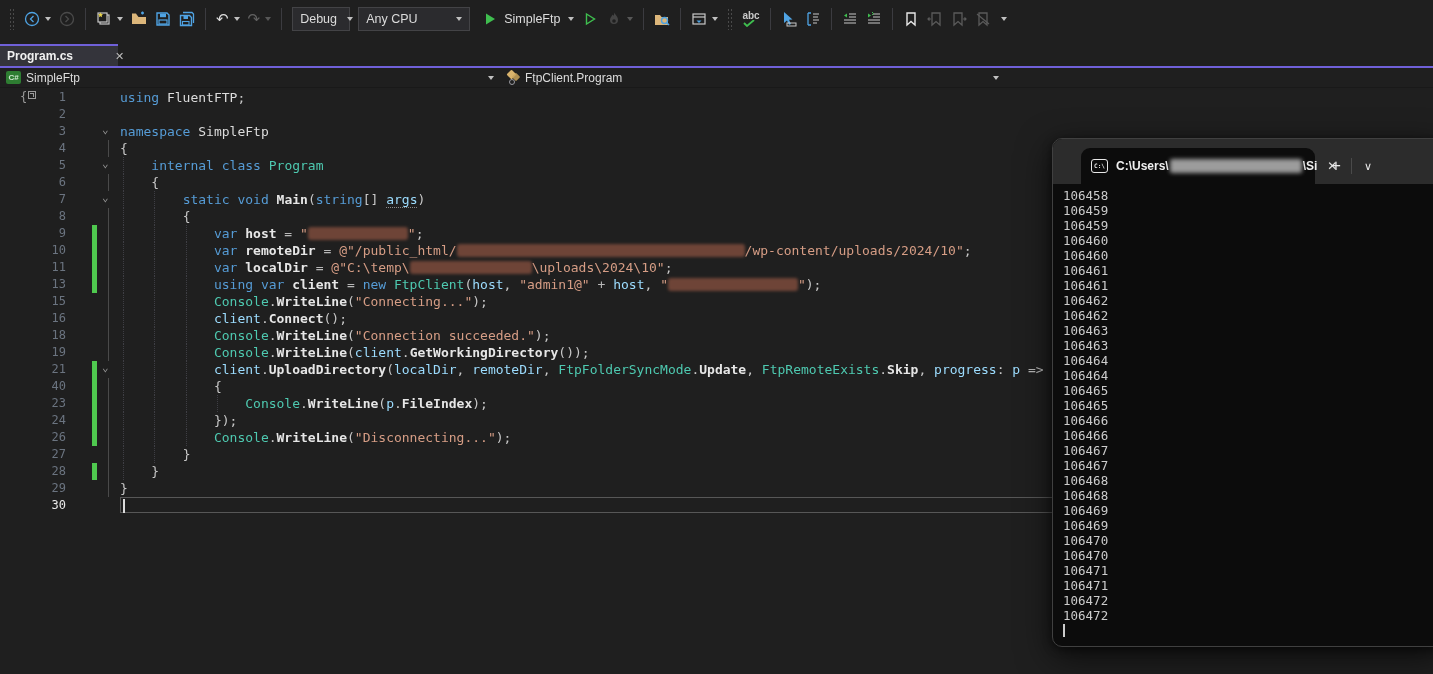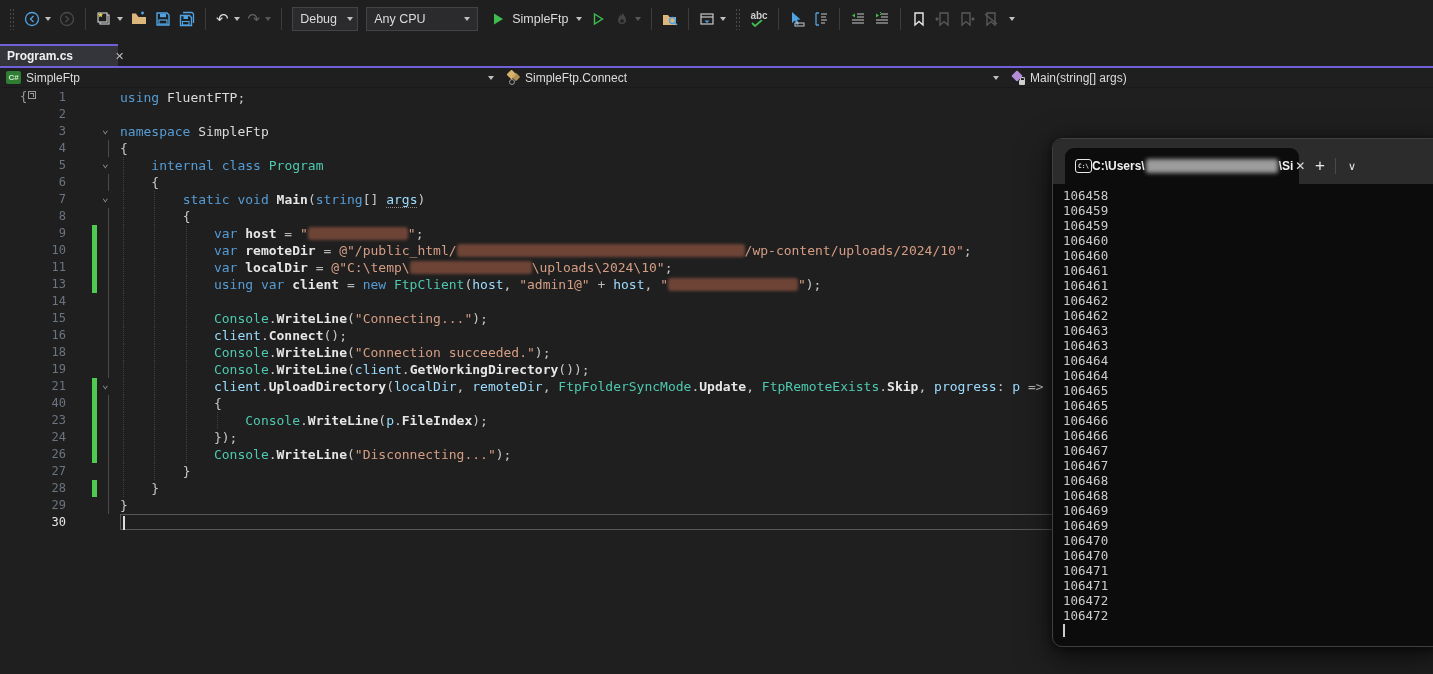--- a/index.html
+++ b/index.html
@@ -69,22 +69,22 @@
   .tk-s { color:#D69D85; } .tk-op { color:#B8B8B8; } .tk-pu { color:#C8C8C8; } .tk-pl { color:#DCDCDC; } .tk-id { color:#DCDCDC; }
   .redact { display:inline-block; height:13px; vertical-align:-2px; border-radius:3px; background:#6E4437; filter:blur(1.5px); }
   .curbox { position:absolute; left:0; top:0; width:1122px; height:16px; border:1px solid #575757; }
   .caret-bar { position:absolute; left:2px; top:1px; width:1.5px; height:14px; background:#DCDCDC; }
 
   
   .terminal { position:absolute; left:1052px; top:138px; width:393px; height:509px;
     background:#0C0C0C; border:1px solid #404040; border-radius:10px;
     box-shadow:0 10px 34px rgba(0,0,0,.65), 0 2px 8px rgba(0,0,0,.5); overflow:hidden; }
   .term-titlebar { height:45px; background:#2C2C2C; display:flex; align-items:flex-end; }
-  .term-tab { margin-left:12px; width:234px; height:36px; background:#0C0C0C; border-radius:9px 9px 0 0;
-    display:flex; align-items:center; padding:0 8px 0 10px; gap:0; }
+  .term-tab { margin-left:28px; width:234px; height:36px; background:#0C0C0C; border-radius:9px 9px 0 0;
+    display:flex; align-items:center; padding:0 8px 0 10px; gap:8px; }
   .cmd-icon { width:17px; height:14px; border:1.2px solid #E8E8E8; border-radius:3px; color:#E8E8E8;
     font-size:6px; font-weight:bold; line-height:12px; text-align:center; font-family:"DejaVu Sans Mono", monospace; flex:0 0 auto;}
   .term-tab .t-title { font-size:12px; font-weight:bold; color:#F0F0F0; white-space:nowrap; display:flex; align-items:center; }
   .t-redact { display:inline-block; height:14px; background:#9C9C9C; border-radius:2px; filter:blur(2px); margin:0 1px; }
   .t-close { margin-left:auto; color:#E0E0E0; font-size:12px; padding:0 2px; }
   .term-actions { display:flex; align-items:center; height:36px; gap:4px; margin-left:10px; color:#E8E8E8; }
   .t-plus { font-size:17px; font-weight:300; padding:0 6px; }
   .t-div { width:1px; height:16px; background:#4a4a4a; }
   .t-dd { font-size:11px; padding:0 8px; }
   .term-body { padding:4px 0 0 10px; font-family:"DejaVu Sans Mono", monospace; font-size:12.5px; line-height:15px; color:#CCCCCC; }
@@ -151,21 +151,21 @@
     <div class="tbtn">
       <span class="glyphbtn">↶</span>
       <span class="dd"></span>
     </div>
     <div class="tbtn dim">
       <span class="glyphbtn">↷</span>
       <span class="dd"></span>
     </div>
     <div class="sep"></div>
 
-    <div class="combo" style="width:66px">
+    <div class="combo" style="width:58px">
       <span>Debug</span>
       <span class="dd"></span>
     </div>
     <div class="combo" style="width:112px">
       <span>Any CPU</span>
       <span class="dd"></span>
     </div>
 
     <div class="tbtn" style="margin-left:4px">
       <svg class="icon16" viewBox="0 0 16 16">
@@ -290,30 +290,23 @@
       <span>SimpleFtp</span>
       <span class="spacer"></span>
       <span class="dd"></span>
     </div>
     <div class="navsec nav2">
       <span class="class-icon">
           <span class="d1"></span>
           <span class="d2"></span>
           <span class="dot"></span>
         </span>
-      <span>SimpleFtp.Connect</span>
+      <span>FtpClient.Program</span>
       <span class="spacer"></span>
       <span class="dd"></span>
-    </div>
-    <div class="navsec nav3">
-      <span class="method-icon">
-          <span class="cube"></span>
-          <span class="lock"></span>
-        </span>
-      <span>Main(string[] args)</span>
     </div>
   </div>
 
   <div class="editor">
     <div class="outline-hint">
       <span>{</span>
         <span class="box"></span>
     </div>
     <div id="rows">
         <div class="ed-row">
@@ -394,26 +387,20 @@
           <span class="outcol oline"></span>
           <div class="code"><span class="guide" style="left: 3px;"></span><span class="guide" style="left: 34.32px;"></span><span class="guide" style="left: 65.64px;"></span><span class="tk-pl">            </span><span class="tk-k">var</span><span class="tk-pl"> </span><span class="tk-dec">localDir</span><span class="tk-op"> = </span><span class="tk-s">@"C:\temp\</span><span class="redact" style="width: 122px;"></span><span class="tk-s">\uploads\2024\10"</span><span class="tk-pu">;</span></div>
         </div>
         <div class="ed-row">
           <span class="ln">13</span>
           <span class="barcol">
             <span class="chbar"></span>
           </span>
           <span class="outcol oline"></span>
           <div class="code"><span class="guide" style="left: 3px;"></span><span class="guide" style="left: 34.32px;"></span><span class="guide" style="left: 65.64px;"></span><span class="tk-pl">            </span><span class="tk-k">using</span><span class="tk-pl"> </span><span class="tk-k">var</span><span class="tk-pl"> </span><span class="tk-dec">client</span><span class="tk-op"> = </span><span class="tk-k">new</span><span class="tk-pl"> </span><span class="tk-ty">FtpClient</span><span class="tk-pu">(</span><span class="tk-loc">host</span><span class="tk-pu">, </span><span class="tk-s">"admin1@"</span><span class="tk-op"> + </span><span class="tk-loc">host</span><span class="tk-pu">, </span><span class="tk-s">"</span><span class="redact" style="width: 130px;"></span><span class="tk-s">"</span><span class="tk-pu">);</span></div>
-        </div>
-        <div class="ed-row">
-          <span class="ln">14</span>
-          <span class="barcol"></span>
-          <span class="outcol oline"></span>
-          <div class="code"><span class="guide" style="left: 3px;"></span><span class="guide" style="left: 34.32px;"></span><span class="guide" style="left: 65.64px;"></span></div>
         </div>
         <div class="ed-row">
           <span class="ln">15</span>
           <span class="barcol"></span>
           <span class="outcol oline"></span>
           <div class="code"><span class="guide" style="left: 3px;"></span><span class="guide" style="left: 34.32px;"></span><span class="guide" style="left: 65.64px;"></span><span class="tk-pl">            </span><span class="tk-ty">Console</span><span class="tk-pu">.</span><span class="tk-mb">WriteLine</span><span class="tk-pu">(</span><span class="tk-s">"Connecting..."</span><span class="tk-pu">);</span></div>
         </div>
         <div class="ed-row">
           <span class="ln">16</span>
           <span class="barcol"></span>

